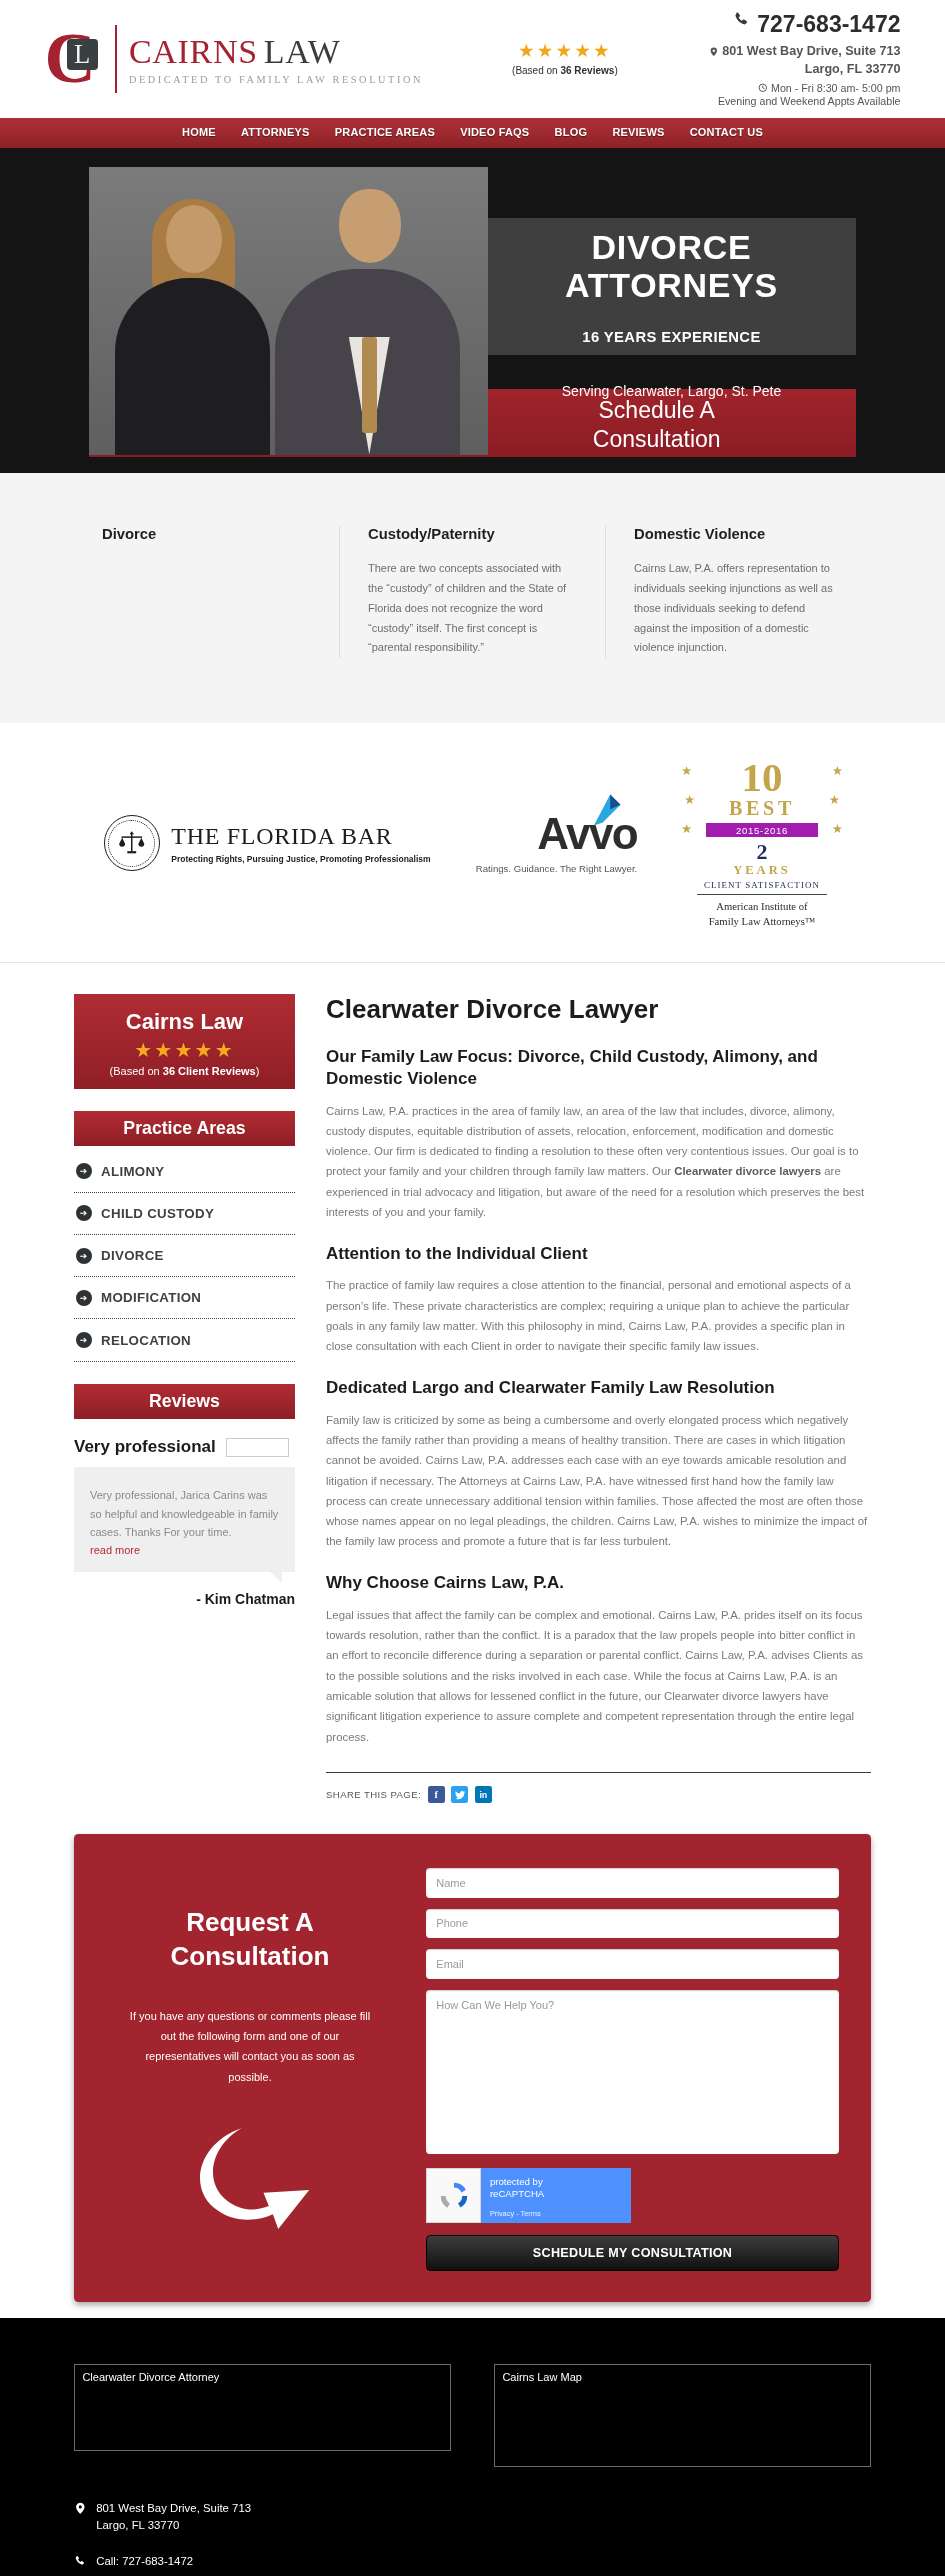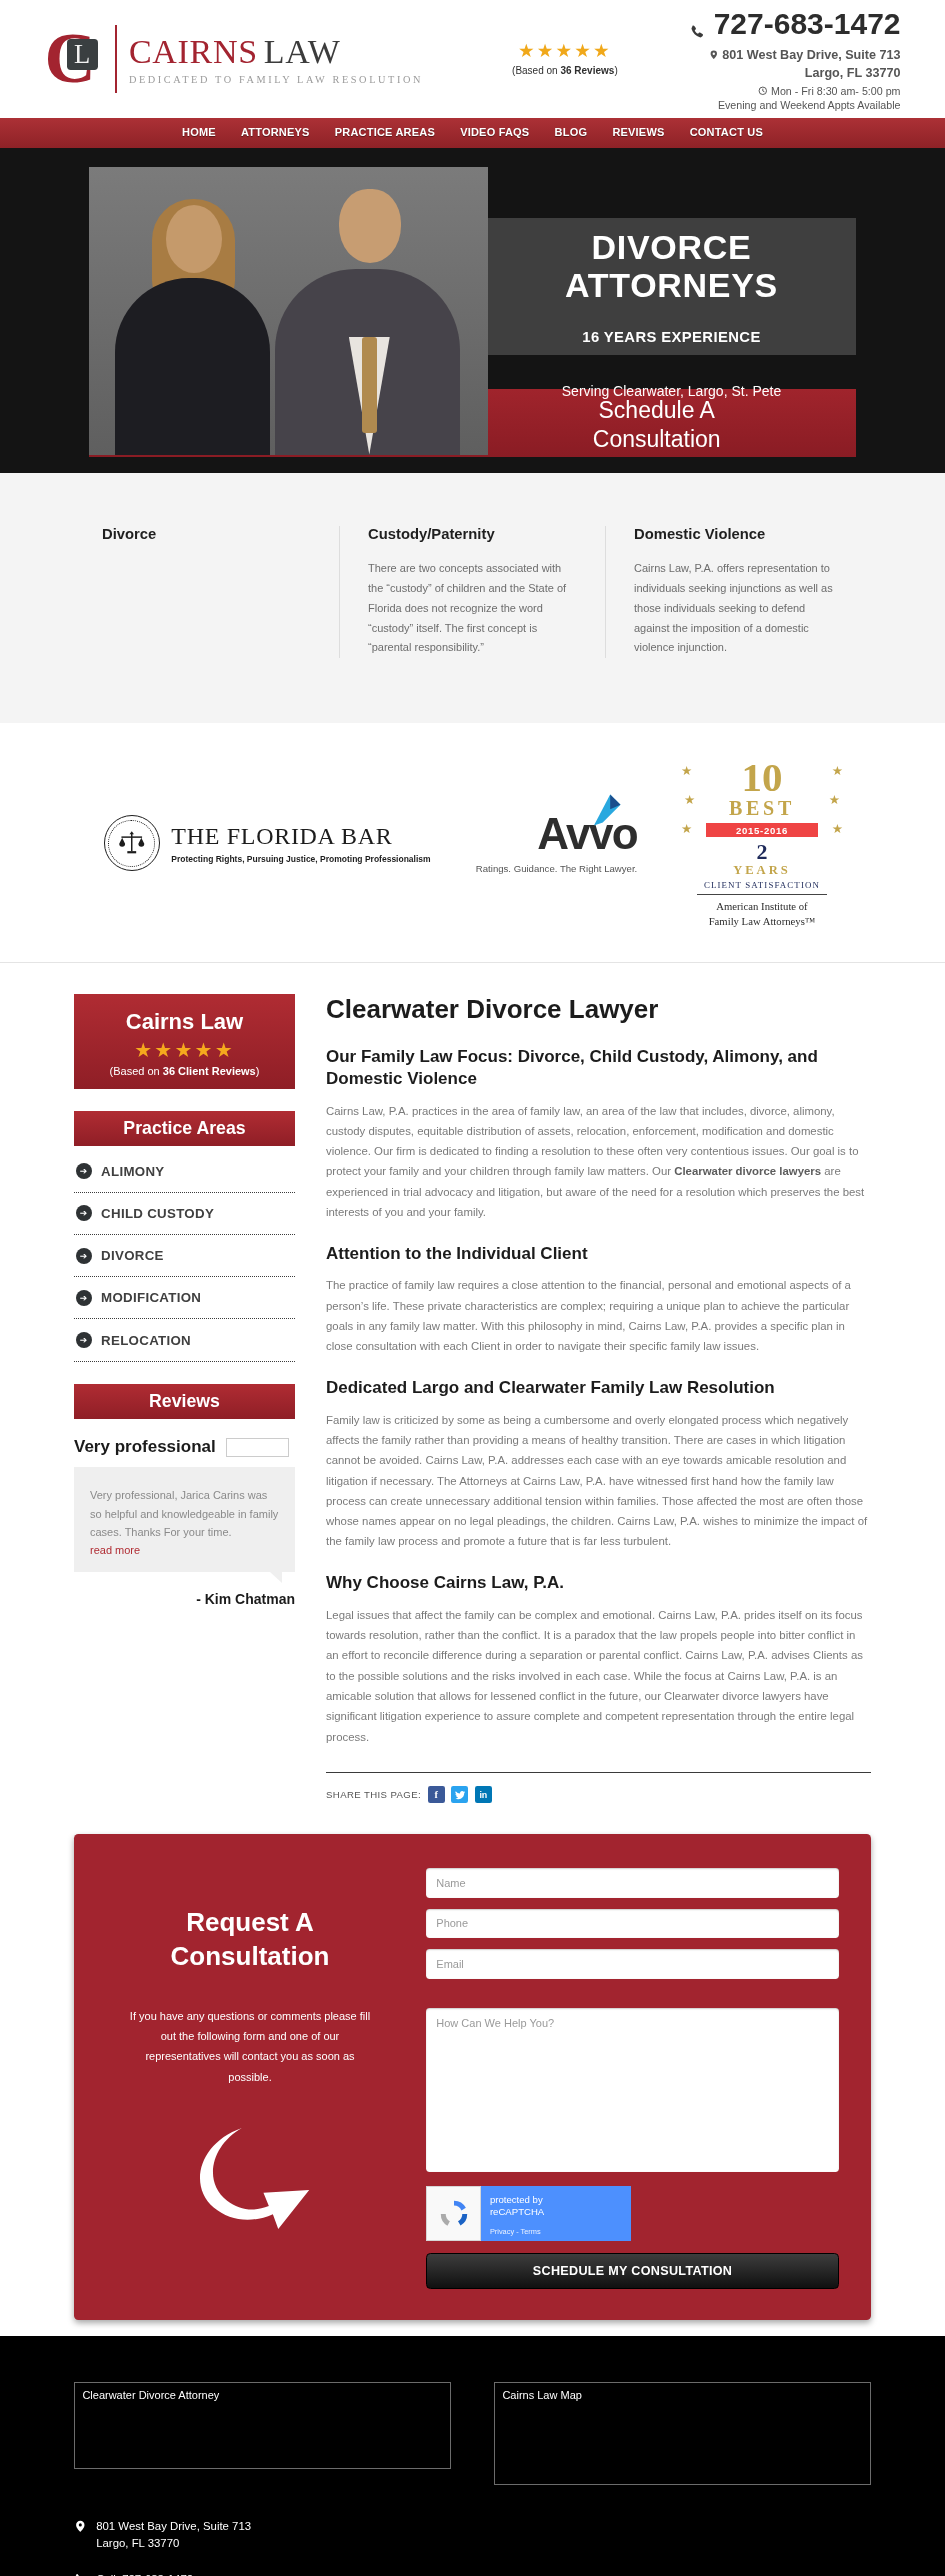--- a/index.html
+++ b/index.html
@@ -17,21 +17,21 @@
                color:#f2f2f2; font-family:"Liberation Serif", serif; font-size:26.6px; display:flex; align-items:center; justify-content:center; }
   .logo-divider { width:2.2px; height:68px; background:#a32430; margin:0 11.8px 0 7.4px; }
   .logo-words { font-family:"Liberation Serif", serif; font-size:34px; letter-spacing:0.7px; white-space:nowrap; }
   .logo-word1 { color:#a32430; }
   .logo-word2 { color:#3c3c3c; margin-left:5.9px; }
   .logo-tagline { font-family:"Liberation Serif", serif; font-size:10.3px; letter-spacing:2.6px; color:#9b9b9b; margin-top:3px; }
   .hdr-rating { margin-left:89px; text-align:center; }
   .hdr-stars { color:#f0a81a; font-size:18.5px; letter-spacing:2.2px; line-height:1; }
   .hdr-rating-note { font-size:10px; color:#2f2f2f; margin-top:3.7px; }
   .hdr-contact { margin-left:auto; text-align:right; }
-  .hdr-phone { display:flex; align-items:flex-end; justify-content:flex-end; gap:6.6px; font-size:30px; font-weight:bold; color:#2d2d2d; cursor:pointer; }
+  .hdr-phone { display:flex; align-items:flex-start; justify-content:flex-end; gap:6.6px; font-size:23px; font-weight:bold; color:#2d2d2d; cursor:pointer; }
   .hdr-addr { font-size:12.6px; font-weight:bold; color:#555; margin-top:4.4px; line-height:1.45; display:flex; align-items:center; justify-content:flex-end; gap:3.7px; }
   .hdr-addr2 { font-size:12.6px; font-weight:bold; color:#555; line-height:1.45; }
   .hdr-hours { font-size:10.7px; color:#555; margin-top:3px; display:flex; align-items:center; justify-content:flex-end; gap:3.7px; }
   .hdr-hours-note { font-size:10.7px; color:#555; margin-top:1.5px; }
 
   
   .nav { height:29.5px; background:linear-gradient(#ac3136,#8e2227); display:flex; align-items:center; justify-content:center; }
   .nav a { color:#fff; text-decoration:none; font-weight:bold; font-size:11px; padding:0 12.6px; letter-spacing:0.2px;
            text-shadow:0 0.7px 0.7px rgba(0,0,0,.45); line-height:29.5px; display:inline-block; }
 
@@ -74,21 +74,21 @@
   .flbar-name { font-family:"Liberation Serif", serif; font-size:24px; color:#1d1d1d; letter-spacing:0.7px; }
   .flbar-tag { font-size:8.5px; font-weight:bold; color:#1d1d1d; margin-top:4.4px; }
   .avvo { text-align:right; position:relative; }
   .avvo-name { font-size:44px; font-weight:800; color:#2e2e2e; letter-spacing:-1.5px; line-height:1; display:inline-block; }
   .avvo-kite { position:absolute; top:-19px; left:112px; }
   .avvo-tag { font-size:9.6px; color:#555; margin-top:7.4px; }
   .tenbest { width:159px; text-align:center; font-family:"Liberation Serif", serif; position:relative; padding:0 14.8px; }
   .tb-star { position:absolute; color:#c3a54b; font-size:12.6px; }
   .tb-ten { font-size:41px; font-weight:bold; color:#c3a54b; line-height:.95; }
   .tb-best { font-size:20px; font-weight:bold; color:#c3a54b; letter-spacing:3.7px; }
-  .tb-band { background:#ef4444; color:#fff; font-size:9.6px; letter-spacing:0.7px; padding:1.5px 0; margin:3px 8.9px; font-family:"Liberation Sans", sans-serif; font-weight:bold; }
+  .tb-band { background:#a21caf; color:#fff; font-size:9.6px; letter-spacing:0.7px; padding:1.5px 0; margin:3px 8.9px; font-family:"Liberation Sans", sans-serif; font-weight:normal; }
   .tb-two { font-size:22px; font-weight:bold; color:#1e2a5a; line-height:1.05; }
   .tb-years { font-size:12.6px; color:#c3a54b; letter-spacing:3px; font-weight:bold; }
   .tb-sub { font-size:8.9px; color:#1e2a5a; letter-spacing:1.1px; margin-top:1.5px; border-bottom:0.7px solid #444; padding-bottom:4.4px; }
   .tb-org { font-size:10.7px; color:#2c2c2c; margin-top:4.4px; line-height:1.35; }
 
   
   .main { width:797px; margin:0 auto; padding:31px 0 31px; display:flex; gap:31px; }
   .sidebar { width:221px; flex-shrink:0; }
   .side-brand { background:linear-gradient(#b02c33,#8f1e26); color:#fff; text-align:center; padding:14.8px 5.9px 11.8px; }
   .side-brand-title { font-size:22px; font-weight:800; }
@@ -124,21 +124,21 @@
   .consult { width:797px; margin:0 auto; background:#a2242f; border-radius:4.4px; box-shadow:0 3px 6.6px rgba(0,0,0,.35);
              display:flex; gap:32px; padding:34px 32px 31px; }
   .consult-left { flex:1; color:#fff; text-align:center; }
   .consult-title { font-size:26px; font-weight:800; line-height:1.3; margin-top:38px; }
   .consult-desc { font-size:11px; line-height:1.85; margin:32px 22px 0; }
   .consult-arrow { margin-top:34px; }
   .consult-right { width:413px; flex-shrink:0; }
   .consult-right input { width:100%; height:29.5px; border:none; border-radius:3.7px; padding:0 10.3px; font-size:11px; color:#555;
                          margin-bottom:11px; font-family:"Liberation Sans", sans-serif; box-shadow:inset 0 0.7px 1.5px rgba(0,0,0,.25); }
   .consult-right textarea { width:100%; height:164px; border:none; border-radius:3.7px; padding:8.9px 10.3px; font-size:11px; color:#555;
-                            font-family:"Liberation Sans", sans-serif; resize:none; box-shadow:inset 0 0.7px 1.5px rgba(0,0,0,.25);margin-top:18px; }
+                            font-family:"Liberation Sans", sans-serif; resize:none; box-shadow:inset 0 0.7px 1.5px rgba(0,0,0,.25); }
   .consult-right ::placeholder { color:#9a9a9a; opacity:1; }
   .recaptcha { display:flex; width:205px; margin:11.8px 0 11.8px; cursor:pointer; }
   .recaptcha-icon { width:55px; height:55px; background:#f9f9f9; border:0.7px solid #d6d6d6; display:flex; align-items:center; justify-content:center; }
   .recaptcha-panel { flex:1; background:#4d90fe; color:#fff; padding:7.4px 8.9px 5.9px; display:flex; flex-direction:column; justify-content:space-between; }
   .recaptcha-line { font-size:9.6px; line-height:1.25; }
   .recaptcha-links { font-size:7.4px; color:#eaf1ff; }
   .submit-btn { width:100%; height:36px; background:linear-gradient(#3d3d3d,#101010); color:#fff; border:0.7px solid #000;
                 border-radius:4.4px; font-size:12.6px; font-weight:800; letter-spacing:0.3px; cursor:pointer; font-family:"Liberation Sans", sans-serif; }
 
   

